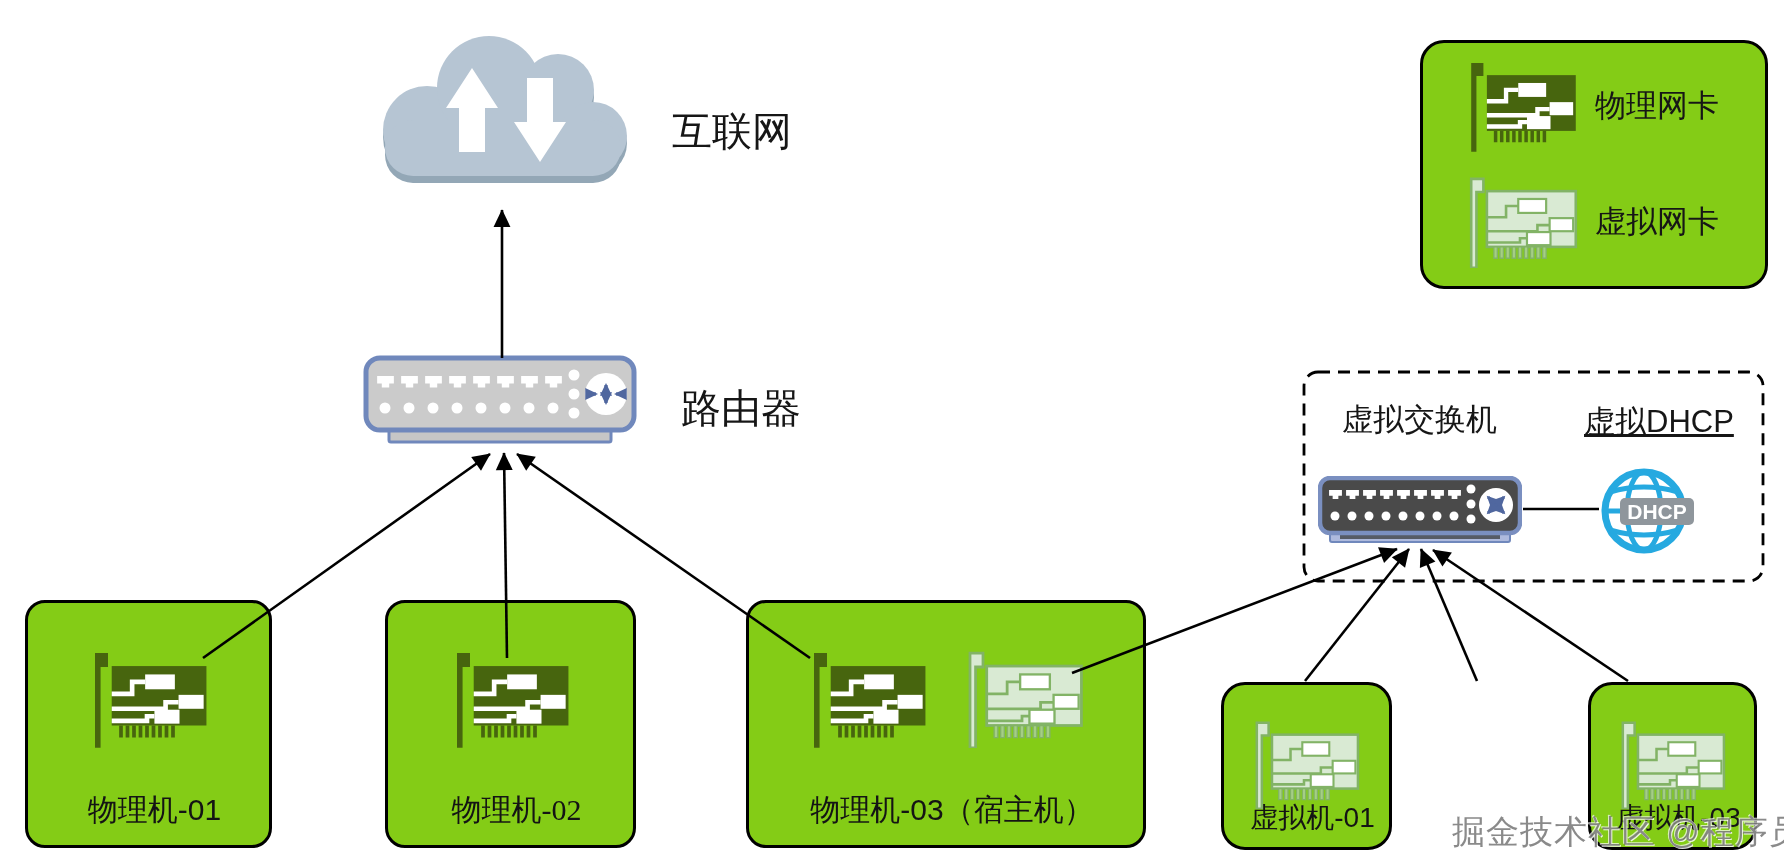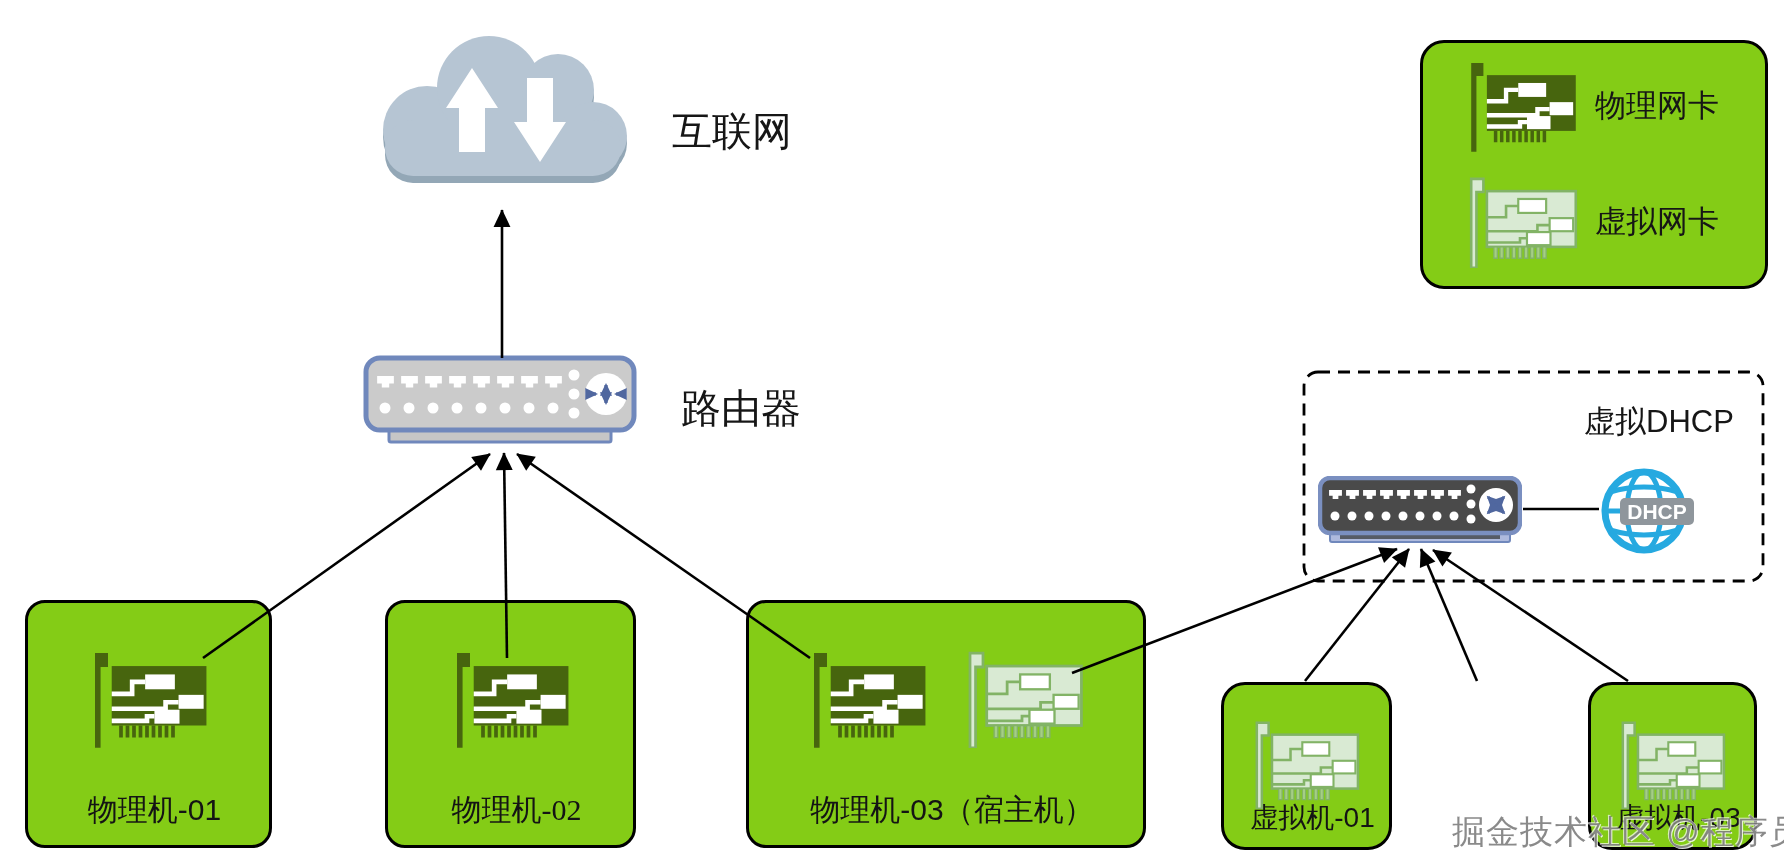--- a/index.html
+++ b/index.html
@@ -171,21 +171,22 @@
       <circle cx="243" cy="39" r="21"></circle>
     </g>
     <g stroke="#50679f" stroke-width="3.2" fill="none">
       <path d="M243,30 V48" marker-start="url(#barrow)" marker-end="url(#barrow)"></path>
       <path d="M227,39 H233" marker-end="url(#barrow)"></path>
       <path d="M259,39 H253" marker-end="url(#barrow)"></path>
     </g>
   </svg>
   <div class="label node-label" style="left:671px;top:381px;margin-left:10px;">路由器</div>
 
-  <div class="label" style="left:1584px;top:401px;font-size:31px;">虚拟DHCP</div>
+  <div class="label" style="left:1342px;top:399px;font-size:31px;">虚拟交换机</div>
+  <div class="label" style="left:1584px;top:401px;font-size:31px;text-decoration:underline;">虚拟DHCP</div>
 
   <svg class="abs" style="left:1318px;top:476px;z-index:4;" width="204" height="70" viewBox="0 0 204 70">
     <rect x="12" y="54" width="180" height="12" rx="2" fill="#aebadd" stroke="#7088bc" stroke-width="2"></rect>
     <rect x="22" y="58" width="160" height="5" fill="#565b66"></rect>
     <rect x="2" y="2" width="200" height="55" rx="10" fill="#4a4a4a" stroke="#7a8fc0" stroke-width="4.5"></rect>
     <g>
       <use href="#rj45" x="11" y="14" width="13" height="10"></use>
         <use href="#rj45" x="28" y="14" width="13" height="10"></use>
       <use href="#rj45" x="45" y="14" width="13" height="10"></use>
         <use href="#rj45" x="62" y="14" width="13" height="10"></use>

